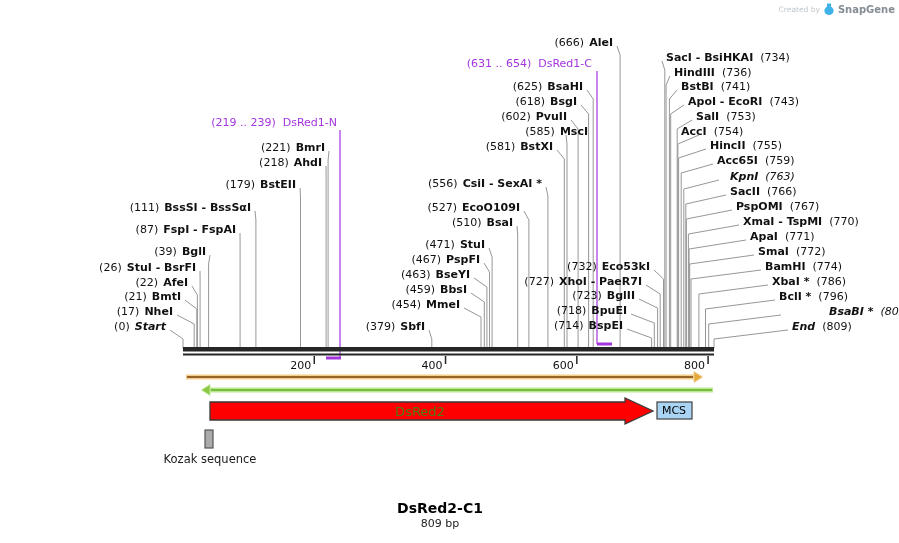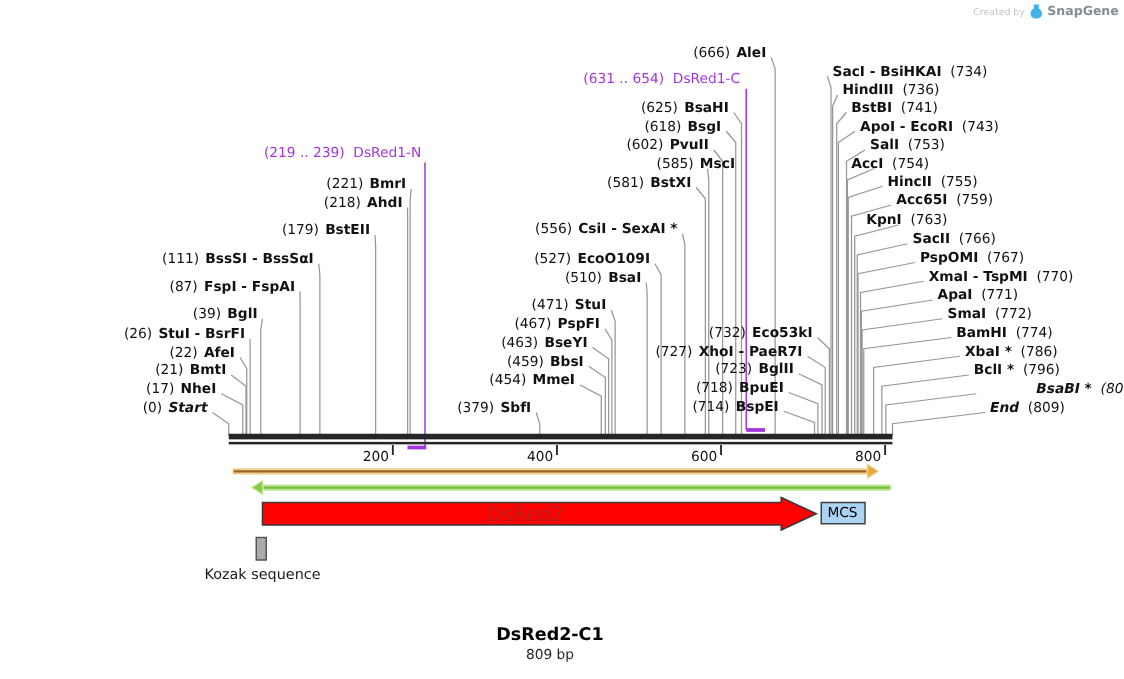--- a/index.html
+++ b/index.html
@@ -9,21 +9,21 @@
   #map-svg{position:absolute;left:0;top:0;}
   .lbl{position:absolute;white-space:pre;font-size:11px;line-height:13px;color:#111;}
   .lbl.ra{transform:translate(-100%,-50%);}
   .lbl.la{transform:translate(0,-50%);}
   .lbl .nm{font-weight:bold;}
   .lbl .nm.it{font-style:italic;}
   .lbl.sideL .nm{margin-left:5px;}
   .lbl.sideR .pos{margin-left:7px;}
   .tick-num{position:absolute;font-size:11px;color:#111;transform:translate(-100%,-50%);white-space:pre;}
   .feat-lbl{position:absolute;transform:translate(-50%,-50%);white-space:pre;}
-  #dsred2-label{color:#b91c1c;font-size:16px;}
+  #dsred2-label{color:#4d7c0f;font-size:13px;}
   #mcs-label{color:#000;font-size:11px;}
   #kozak-label{color:#1a1a1a;font-size:11.5px;}
   #title-block{position:absolute;left:0;top:500px;width:880px;text-align:center;}
   #plasmid-title{font-size:14px;font-weight:bold;color:#000;}
   #plasmid-length{font-size:11px;color:#222;margin-top:1px;}
   #watermark{position:absolute;top:3px;right:4px;display:flex;align-items:center;gap:4px;}
   #wm-created{font-size:7.5px;color:#c2c7cc;}
   #wm-brand{font-size:10px;font-weight:600;color:#848c94;}
 </style>
 </head>
@@ -141,21 +141,21 @@
       <div class="lbl ra sideL" style="left: 627px; top: 310px;"><span class="pos">(718)</span><span class="nm">BpuEI</span></div>
       <div class="lbl ra sideL" style="left: 623px; top: 325px; text-align: right;"><span class="pos">(714)</span><span class="nm">BspEI</span></div>
       <div class="lbl la sideR" style="left: 666px; top: 57px;"><span class="nm">SacI - BsiHKAI</span><span class="pos">(734)</span></div>
       <div class="lbl la sideR" style="left: 674px; top: 72px;"><span class="nm">HindIII</span><span class="pos">(736)</span></div>
       <div class="lbl la sideR" style="left: 681px; top: 86px;"><span class="nm">BstBI</span><span class="pos">(741)</span></div>
       <div class="lbl la sideR" style="left: 688px; top: 101px;"><span class="nm">ApoI - EcoRI</span><span class="pos">(743)</span></div>
       <div class="lbl la sideR" style="left: 696px; top: 116px;"><span class="nm">SalI</span><span class="pos">(753)</span></div>
       <div class="lbl la sideR" style="left: 681px; top: 131px;"><span class="nm">AccI</span><span class="pos">(754)</span></div>
       <div class="lbl la sideR" style="left: 710px; top: 145px;"><span class="nm">HincII</span><span class="pos">(755)</span></div>
       <div class="lbl la sideR" style="left: 717px; top: 160px;"><span class="nm">Acc65I</span><span class="pos">(759)</span></div>
-      <div class="lbl la sideR" style="left: 693px; top: 176px;"><span class="nm">KpnI</span><span class="pos">(763)</span></div>
+      <div class="lbl la sideR" style="left: 730px; top: 176px; font-style: italic;"><span class="nm">KpnI</span><span class="pos">(763)</span></div>
       <div class="lbl la sideR" style="left: 730px; top: 191px;"><span class="nm">SacII</span><span class="pos">(766)</span></div>
       <div class="lbl la sideR" style="left: 736px; top: 206px; text-align: right;"><span class="nm">PspOMI</span><span class="pos">(767)</span></div>
       <div class="lbl la sideR" style="left: 743px; top: 221px;"><span class="nm">XmaI - TspMI</span><span class="pos">(770)</span></div>
       <div class="lbl la sideR" style="left: 750px; top: 236px;"><span class="nm">ApaI</span><span class="pos">(771)</span></div>
       <div class="lbl la sideR" style="left: 758px; top: 251px;"><span class="nm">SmaI</span><span class="pos">(772)</span></div>
       <div class="lbl la sideR" style="left: 765px; top: 266px;"><span class="nm">BamHI</span><span class="pos">(774)</span></div>
       <div class="lbl la sideR" style="left: 772px; top: 281px;"><span class="nm">XbaI *</span><span class="pos">(786)</span></div>
       <div class="lbl la sideR" style="left: 779px; top: 296px;"><span class="nm">BclI *</span><span class="pos">(796)</span></div>
       <div class="lbl la sideR" style="left: 829px; top: 311px; font-style: italic;"><span class="nm">BsaBI *</span><span class="pos">(801)</span></div>
       <div class="lbl la sideR" style="left: 792px; top: 326px;"><span class="nm it">End</span><span class="pos">(809)</span></div>

